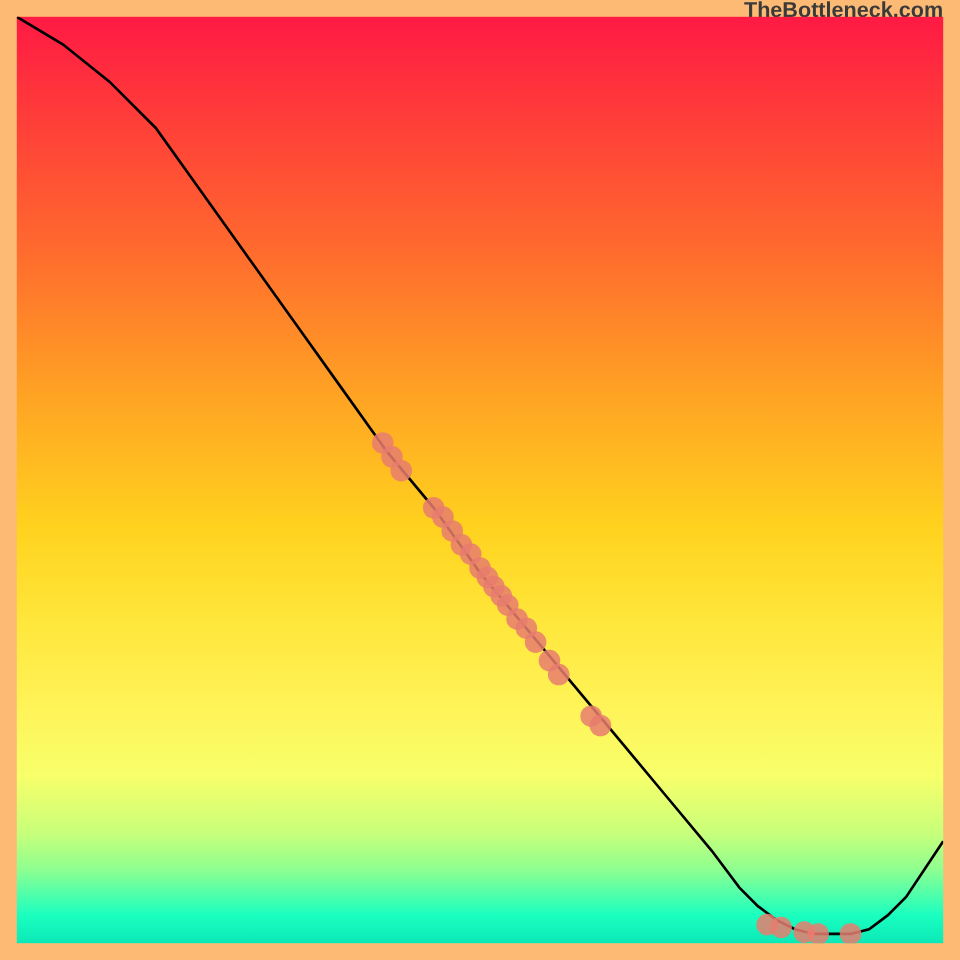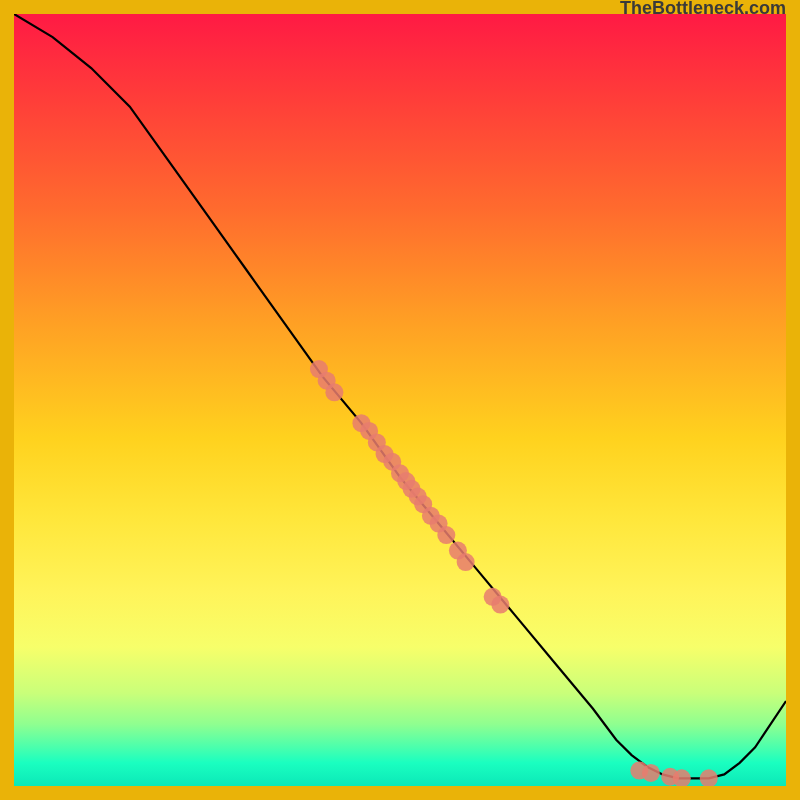--- a/index.html
+++ b/index.html
@@ -1,21 +1,21 @@
 <!DOCTYPE html>
 <html><head>
 <meta charset="utf-8">
 <style>
   * { margin: 0; padding: 0; box-sizing: border-box; }
   html, body { width: 800px; height: 800px; overflow: hidden; }
   .chart-container {
     width: 800px;
     height: 800px;
     position: relative;
-    background: #eab308;
+    background: #fdba74;
   }
   .plot-area {
     position: absolute;
     left: 14px;
     top: 14px;
     width: 772px;
     height: 772px;
     background: linear-gradient(to bottom,
       #ff1a44 0%,
       #ff3a3a 10%,

